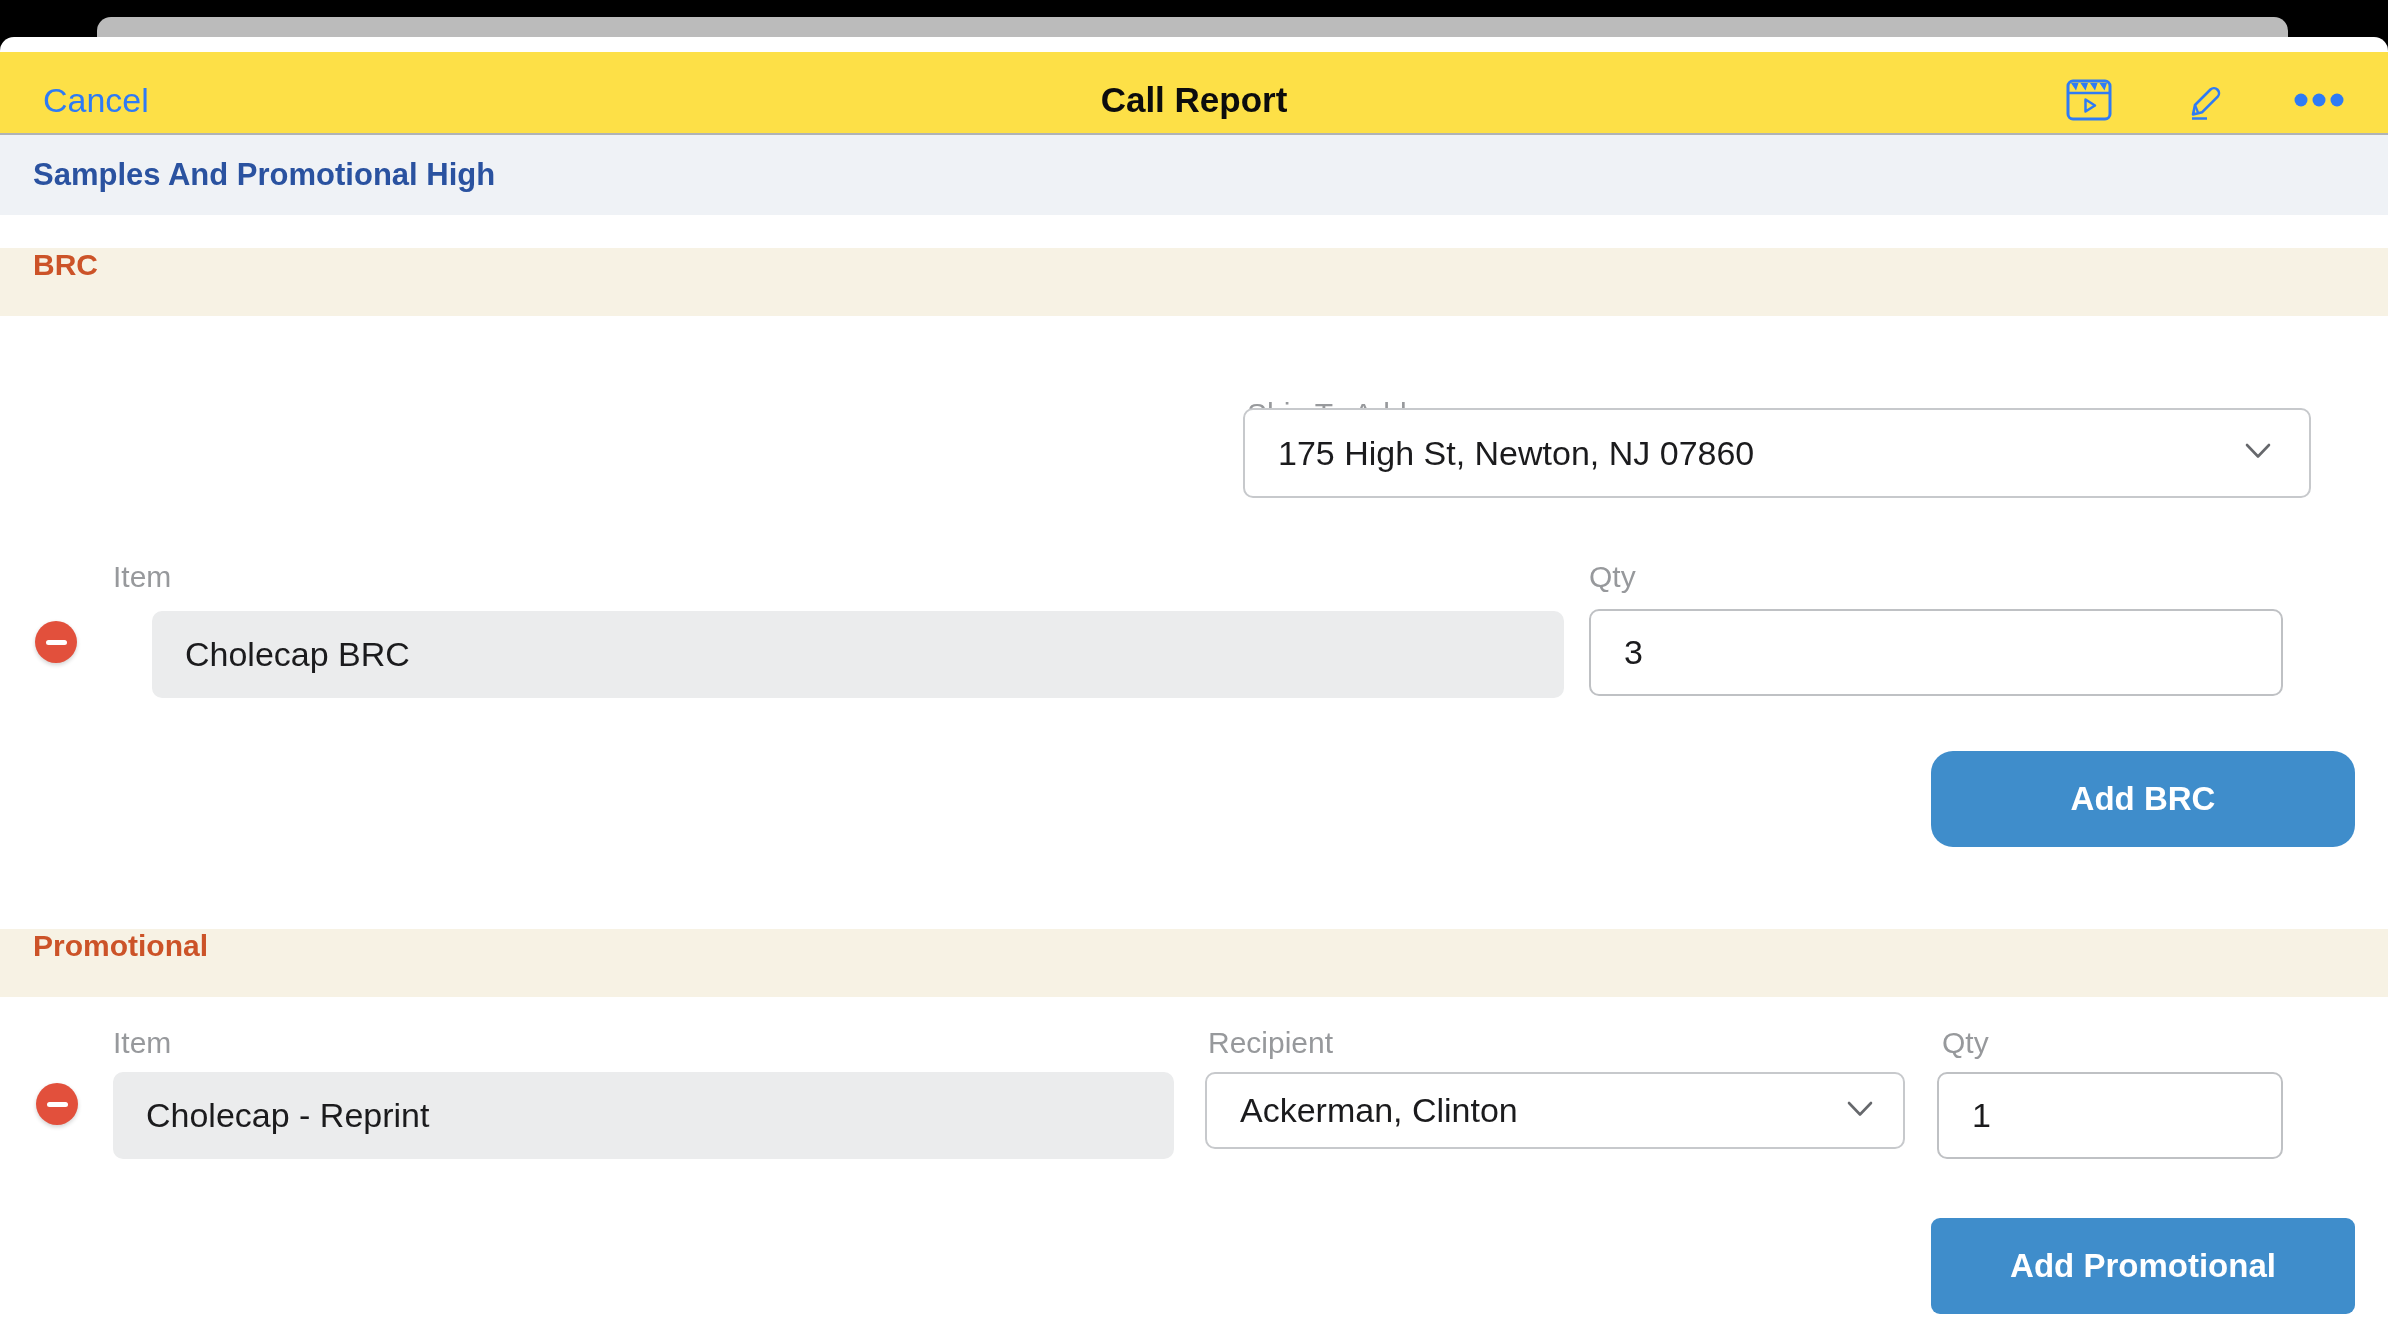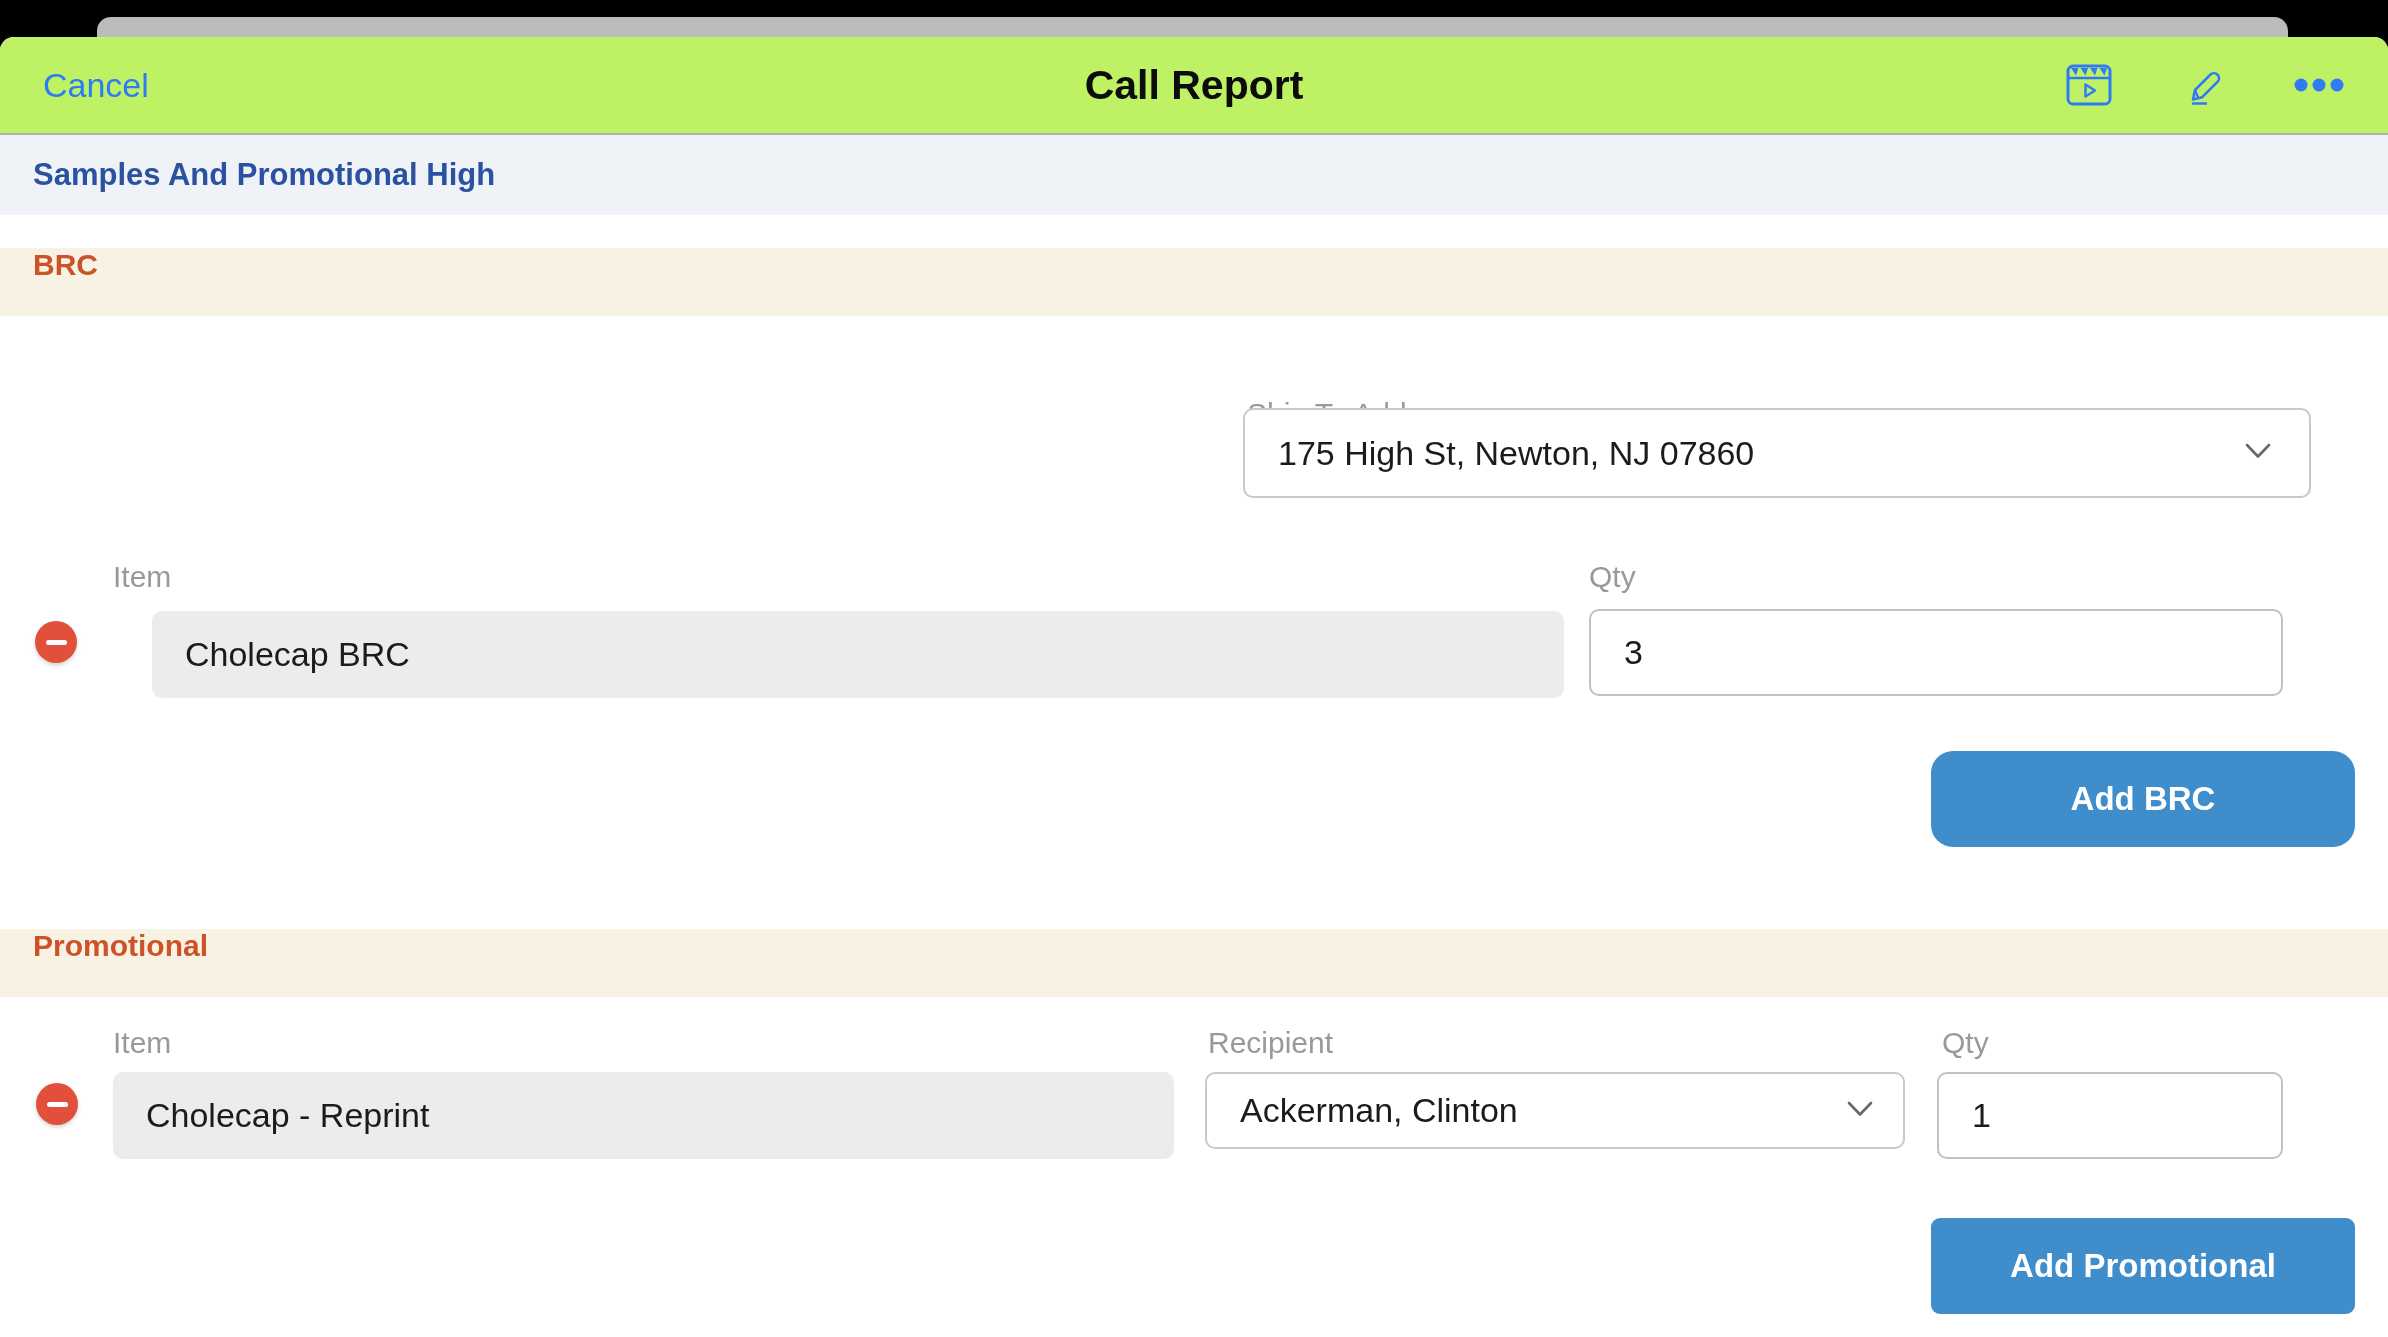--- a/index.html
+++ b/index.html
@@ -12,25 +12,25 @@
   .stack-bar { position:absolute; left:97px; top:17px; width:2191px; height:48px;
                background:#bbbbbb; border-radius:14px 14px 0 0; }
 
   
   .sheet { position:absolute; left:0; top:37px; width:2388px; height:1300px;
            background:#ffffff; border-radius:14px 14px 0 0; overflow:hidden; }
 
   .abs { position:absolute; }
 
   
-  .navbar { position:absolute; left:0; top:0; width:100%; height:96px; background:#bef264; }
+  .navbar { position:absolute; left:0; top:15px; width:100%; height:96px; background:#fde047; }
   .cancel { left:43px; top:0; height:96px; display:flex; align-items:center;
             font-size:34px; color:#2e7bf5; cursor:pointer; }
   .title  { left:0; top:0; width:100%; height:96px; display:flex; align-items:center; justify-content:center;
-            font-size:41px; font-weight:700; color:#0c0c0d; }
+            font-size:35px; font-weight:700; color:#0c0c0d; }
   .nav-icon { top:0; height:96px; display:flex; align-items:center; color:#2e7bf5; cursor:pointer; }
   .icon-media { left:2066px; }
   .icon-pencil { left:2184px; }
   .icon-more { left:2294px; }
 
   
   .section-band { left:0; top:96px; width:100%; height:82px; background:#eff2f6;
                   border-top:2px solid #b0b3b6; display:flex; align-items:center; }
   .section-band span { margin-left:33px; font-size:31px; font-weight:700; color:#2a52a0; }
 

